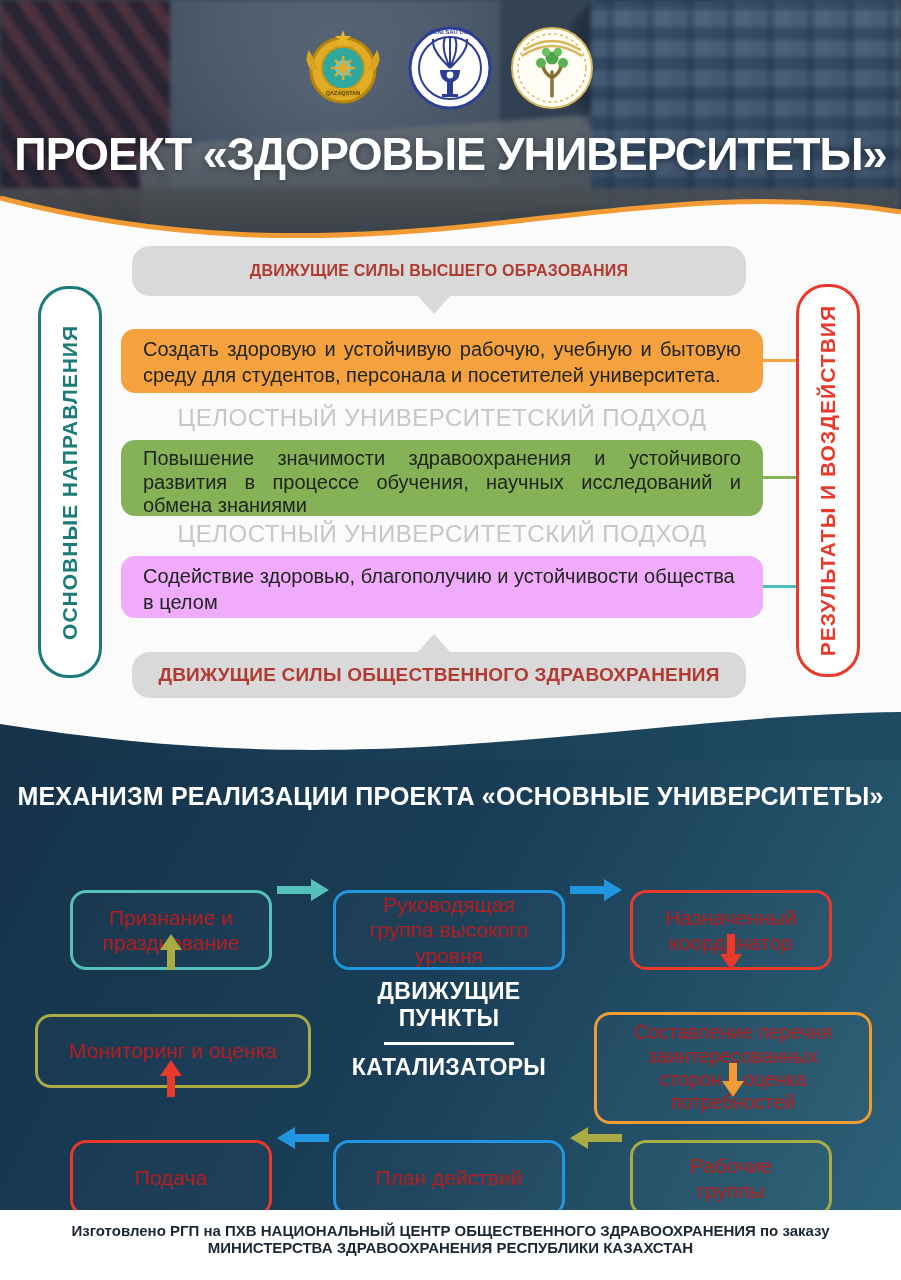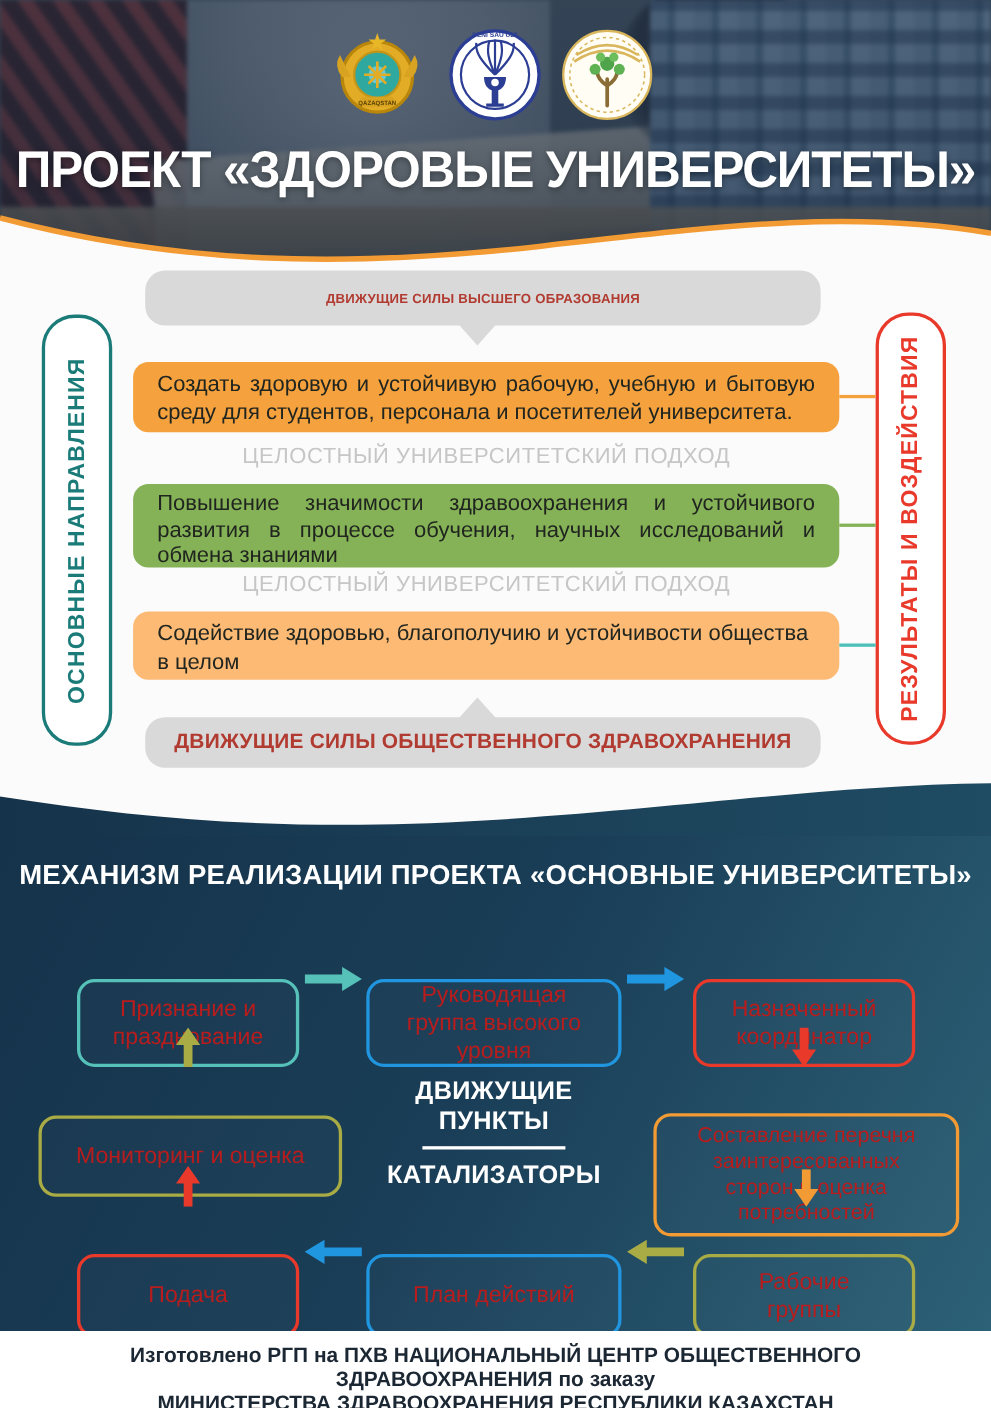--- a/index.html
+++ b/index.html
@@ -33,40 +33,40 @@
   .page-title{
     position:absolute;left:0;top:128px;width:901px;text-align:center;
     color:#ffffff;font-size:45px;font-weight:bold;letter-spacing:-1px;
     text-shadow:0 2px 6px rgba(0,0,0,.35);transform:scaleY(1.04);
   }
   .wave-top{position:absolute;left:0;top:188px;width:901px;height:62px;}
   
   .driver-box{
     position:absolute;left:132px;width:614px;background:#D9D9D9;border-radius:18px;
     display:flex;align-items:center;justify-content:center;text-align:center;
-    font-weight:bold;font-size:12px;letter-spacing:.2px;
+    font-weight:bold;font-size:16px;letter-spacing:.2px;
   }
   .tail{position:absolute;width:0;height:0;border-left:17px solid transparent;border-right:17px solid transparent;}
   .tail-down{border-top:19px solid #D9D9D9;}
   .tail-up{border-bottom:19px solid #D9D9D9;}
   .vlabel{
     position:absolute;width:64px;border:3px solid;border-radius:30px;box-sizing:border-box;
     display:flex;align-items:center;justify-content:center;background:#fff;
   }
   .vlabel span{
     writing-mode:vertical-rl;transform:rotate(180deg);
     font-weight:bold;font-size:21px;letter-spacing:1px;white-space:nowrap;
   }
   .direction-box{
     position:absolute;left:121px;width:642px;box-sizing:border-box;border-radius:14px;
     padding:7px 22px;color:#20251f;font-size:20px;line-height:1.32;text-align:justify;
   }
   .approach-label{
     position:absolute;left:121px;width:642px;text-align:center;
-    color:#c6c6c6;font-size:20px;letter-spacing:.5px;
+    color:#c6c6c6;font-size:24px;letter-spacing:.5px;
   }
   .connector{position:absolute;height:3px;width:33px;left:763px;}
   
   .wave-blue{position:absolute;left:0;top:698px;width:901px;height:64px;}
   .mech-bg{position:absolute;left:0;top:760px;width:901px;height:450px;
     background:linear-gradient(118deg,#15334b 0%,#1a3e57 48%,#2c6177 100%);}
   .mech-title{
     position:absolute;left:0;top:782px;width:901px;text-align:center;color:#fff;
     font-weight:bold;font-size:25px;letter-spacing:.2px;
   }
@@ -76,21 +76,21 @@
     color:#b91c1c;font-size:21px;line-height:1.2;padding:6px 26px;background:rgba(255,255,255,0.02);margin-top:40px;
   }
   .node.small{font-size:19.5px;}
   .mech-center{position:absolute;left:333px;top:978px;width:232px;text-align:center;color:#fff;}
   .mech-center .l1,.mech-center .l2{font-weight:bold;font-size:23px;letter-spacing:.3px;}
   .mech-center .divider{width:130px;height:3px;background:#fff;margin:10px auto 9px auto;}
   .arrow{position:absolute;}
   .arrow svg{display:block;width:100%;height:100%;}
   
   .footer{position:absolute;left:0;top:1210px;width:901px;height:70px;background:#ffffff;}
-  .footer-line{width:860px;margin:0 auto;text-align:center;color:#1c2734;font-weight:bold;font-size:19px;}
+  .footer-line{width:860px;margin:0 auto;text-align:center;color:#1c2734;font-weight:bold;font-size:15px;}
   .footer-line.first{margin-top:12px;}
 </style>
 </head>
 <body>
 
 <div class="header">
   <div class="ph-layers">
     <div class="ph ph-left"></div>
     <div class="ph ph-mid"></div>
     <div class="ph ph-paper"></div>
@@ -175,21 +175,21 @@
 
 <div class="approach-label" style="top:404px;">ЦЕЛОСТНЫЙ УНИВЕРСИТЕТСКИЙ ПОДХОД</div>
 
 <div class="direction-box" style="top: 440px; height: 76px; line-height: 1.18; background-color: rgb(133, 178, 87);">
   <span>Повышение значимости здравоохранения и устойчивого развития в процессе обучения, научных исследований и обмена знаниями</span>
 </div>
 <div class="connector" style="top: 476px; background-color: rgb(133, 178, 87);"></div>
 
 <div class="approach-label" style="top:520px;">ЦЕЛОСТНЫЙ УНИВЕРСИТЕТСКИЙ ПОДХОД</div>
 
-<div class="direction-box" style="top: 556px; height: 62px; text-align: left; background-color: #fdba74;">
+<div class="direction-box" style="top: 556px; height: 62px; text-align: left; background-color: #f0abfc;">
   <span>Содействие здоровью, благополучию и устойчивости общества в целом</span>
 </div>
 <div class="connector" style="top: 585px; background-color: rgb(77, 191, 184);"></div>
 
 <div class="tail tail-up" style="left:417px;top:634px;"></div>
 <div class="driver-box" style="top: 652px; height: 46px; font-size: 19px; color: rgb(178, 59, 49);">
   <span>ДВИЖУЩИЕ СИЛЫ ОБЩЕСТВЕННОГО ЗДРАВОХРАНЕНИЯ</span>
 </div>
 
 <svg class="wave-blue" viewBox="0 0 901 64" preserveAspectRatio="none">

